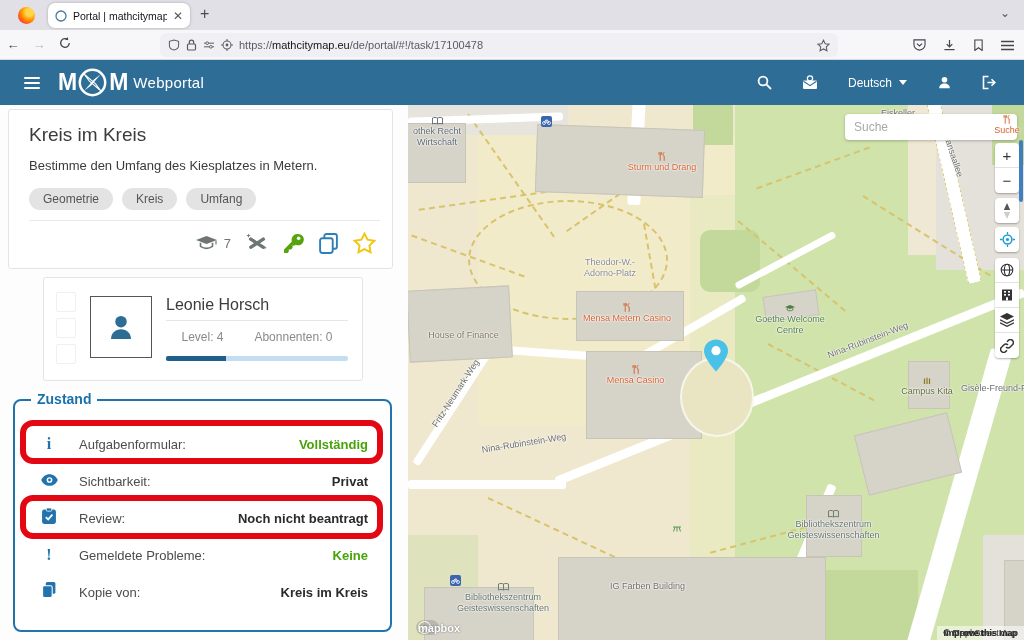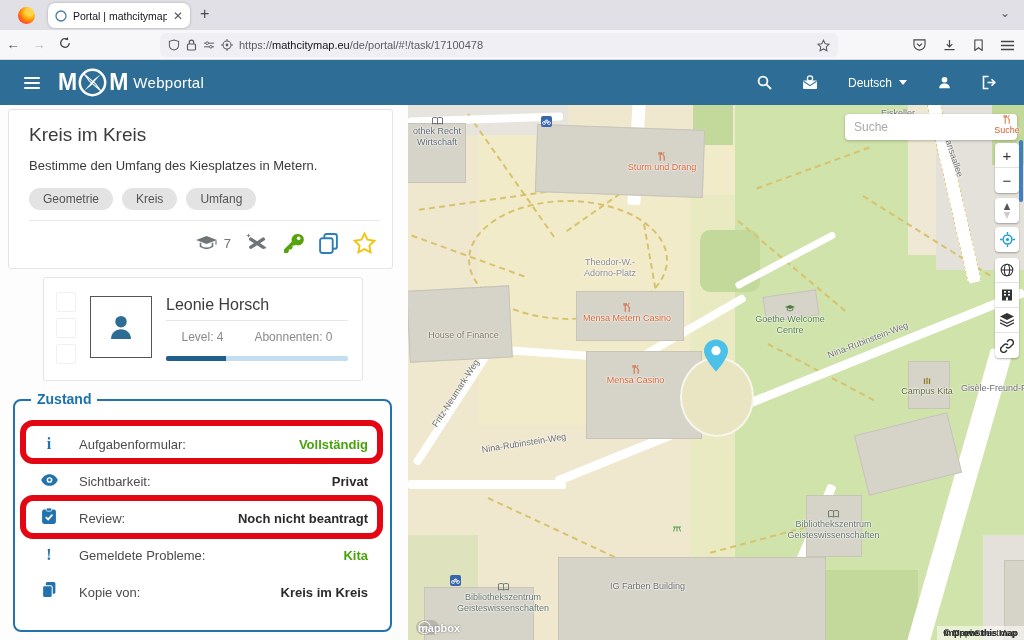--- a/index.html
+++ b/index.html
@@ -337,21 +337,21 @@
               <rect x="0" y="1.5" width="13" height="13.5" rx="2" fill="#2273ad"></rect>
               <rect x="4" y="0" width="5" height="3" rx="1" fill="#2273ad" stroke="#fff" stroke-width=".7"></rect>
               <path d="M3.5 8.5l2.2 2.2 4-4.5" stroke="#fff" stroke-width="1.6" fill="none"></path>
             </svg></span>
         <span class="slabel">Review:</span>
         <span class="sval">Noch nicht beantragt</span>
       </div>
       <div class="srow" style="top:135px">
         <span class="sicon txt">!</span>
         <span class="slabel">Gemeldete Probleme:</span>
-        <span class="sval green">Kita</span>
+        <span class="sval green">Keine</span>
       </div>
       <div class="srow" style="top:172px">
         <span class="sicon"><svg width="14" height="16" viewBox="0 0 13 15">
               <rect x="3.5" y="0" width="9" height="11" rx="1.5" fill="#2273ad"></rect>
               <rect x="0.5" y="3.5" width="9" height="11" rx="1.5" fill="#2273ad" stroke="#fff" stroke-width="1"></rect>
             </svg></span>
         <span class="slabel">Kopie von:</span>
         <span class="sval">Kreis im Kreis</span>
       </div>
     </div>

